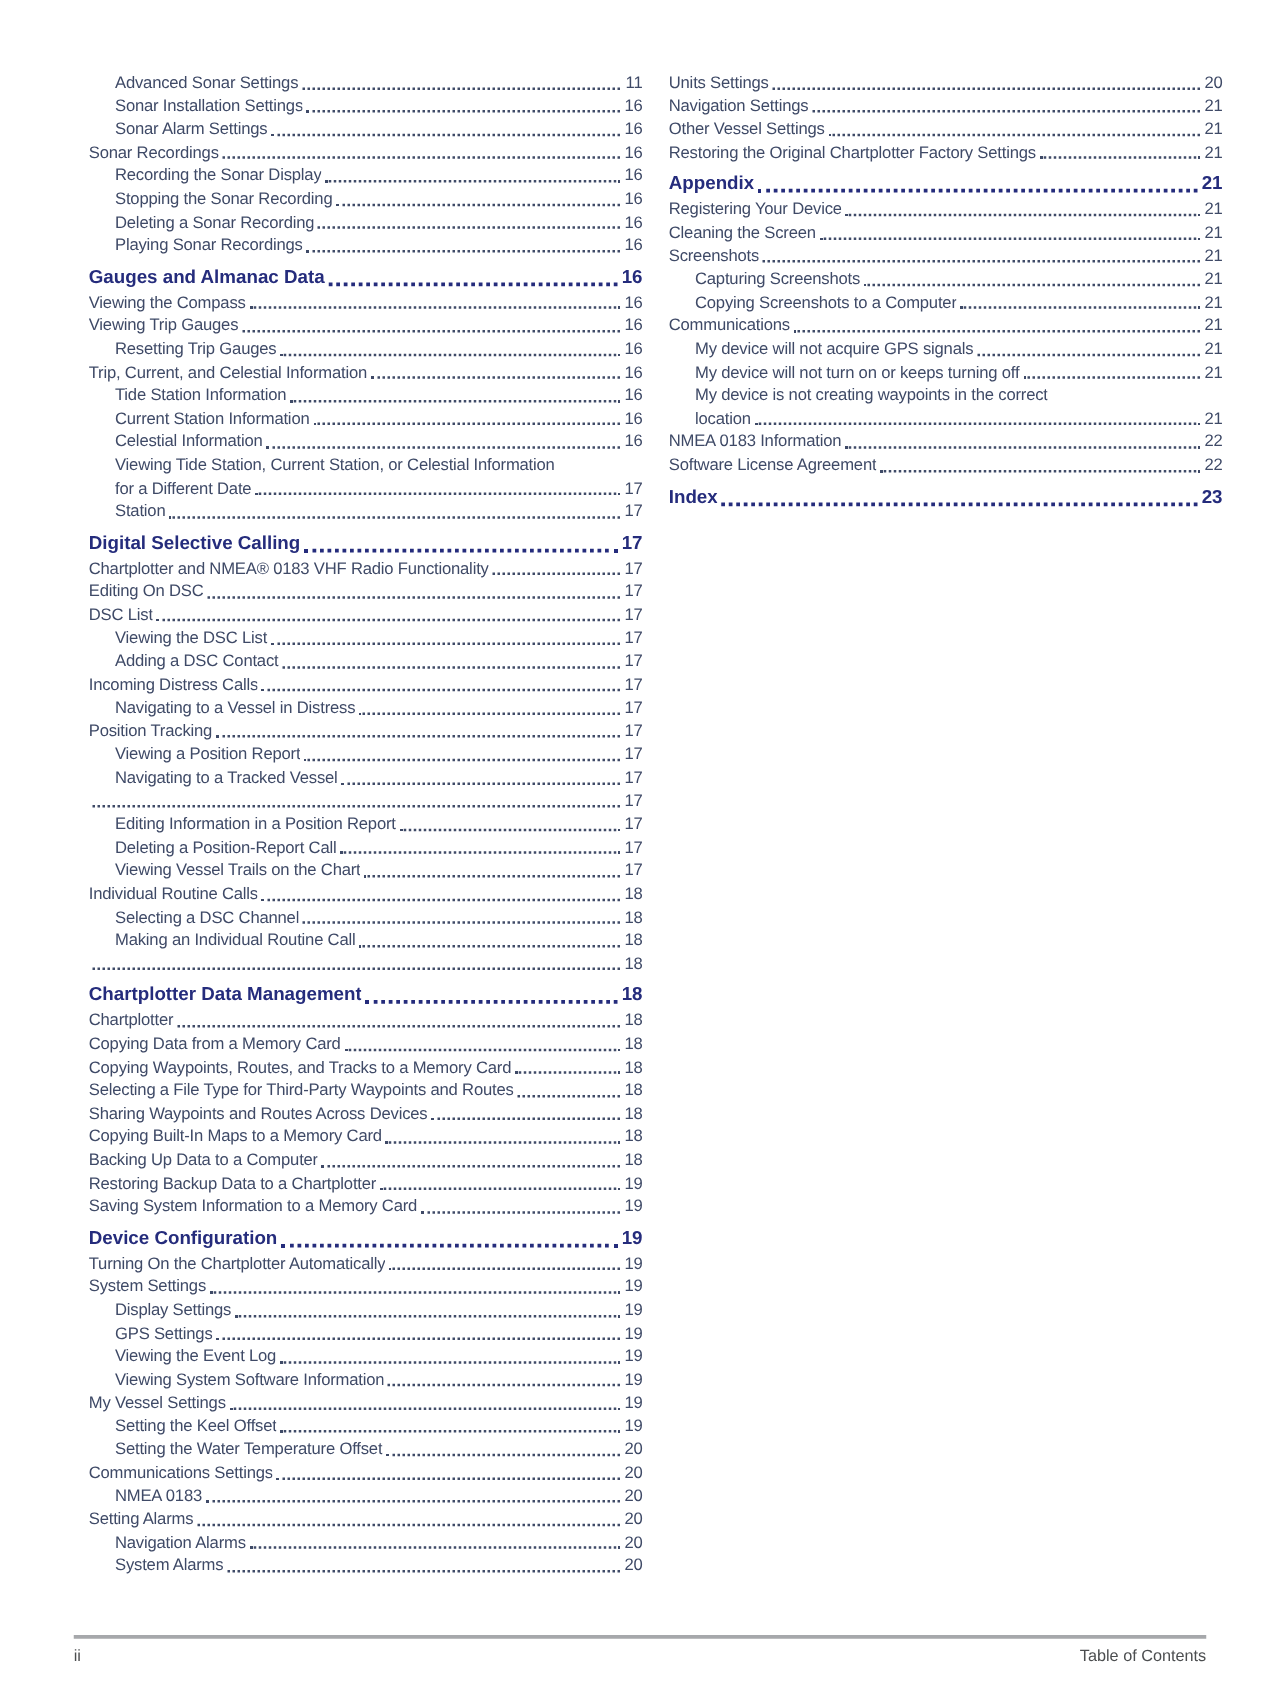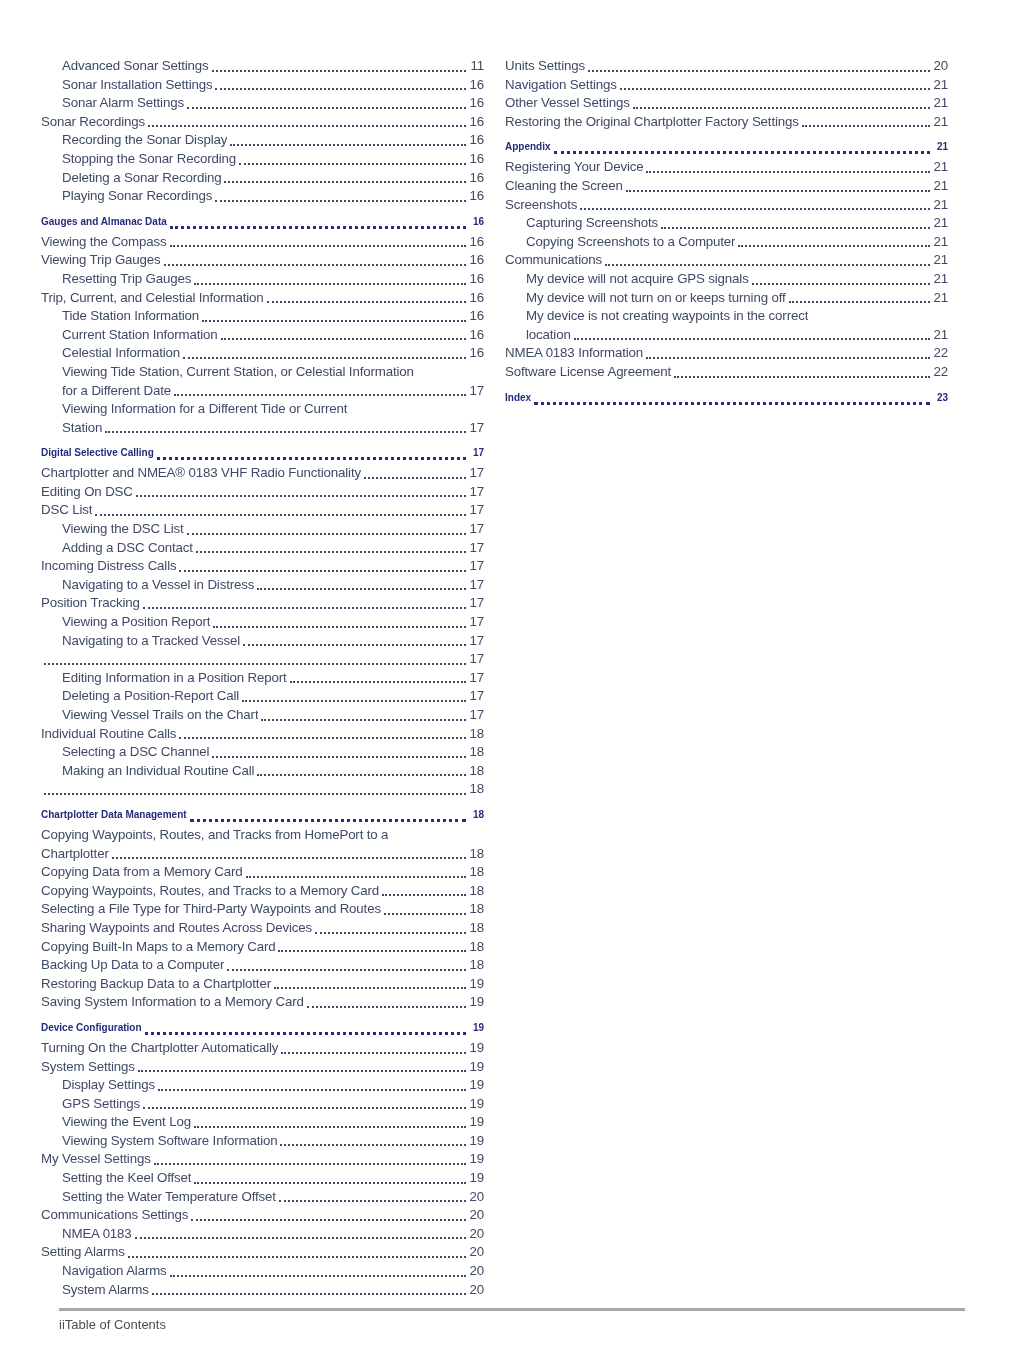--- a/index.html
+++ b/index.html
@@ -9,21 +9,21 @@
   }
   body {
     width: 1024px;
     height: 1361px;
     position: relative;
     overflow: hidden;
     font-family: "Liberation Sans", sans-serif;
   }
   .content {
     position: absolute;
-    left: 41px;
+    left: 71px;
     top: 57px;
     width: 906px;
   }
   .columns {
     display: flex;
     gap: 21px;
   }
   .col {
     flex: 0 0 443px;
     max-width: 443px;
@@ -52,39 +52,40 @@
     border-bottom: 2px dotted currentColor;
   }
   .page-num {
     flex: 0 0 auto;
     min-width: 15px;
     text-align: right;
     white-space: nowrap;
   }
   .row.section {
     font-weight: bold;
-    font-size: 10px;
+    font-size: 15px;
     line-height: 20px;
     letter-spacing: 0;
     color: var(--heading-color, #252c7c);
     margin-top: 6px;
     margin-bottom: 1px;
   }
   .row.section .leader {
     border-bottom-width: 3px;
     margin-bottom: 3px;
   }
   .footer {
     position: absolute;
     left: 59px;
     top: 1308px;
     width: 906px;
     border-top: 3px solid var(--rule-color, #a6a8ab);
     padding-top: 6px;
     display: flex;
+    justify-content: space-between;
     font-size: 13px;
     color: var(--footer-color, #4c4e50);
   }
 </style>
 </head>
 <body style="background: rgb(255, 255, 255);">
 
 <div class="content">
   <div class="columns">
     <div class="col" id="col-left">
@@ -170,23 +171,20 @@
         </div>
         <div class="row sub">
           <span class="label">Viewing Tide Station, Current Station, or Celestial Information</span>
         </div>
         <div class="row sub">
           <span class="label">for a Different Date</span>
           <span class="leader"></span>
           <span class="page-num">17</span>
         </div>
         <div class="row sub">
-          <span class="label">Viewing Information for a Different Tide or Current</span>
-        </div>
-        <div class="row sub">
           <span class="label">Station</span>
           <span class="leader"></span>
           <span class="page-num">17</span>
         </div>
         <div class="row section">
           <span class="label">Digital Selective Calling</span>
           <span class="leader"></span>
           <span class="page-num">17</span>
         </div>
         <div class="row item">
@@ -274,23 +272,20 @@
           <span class="page-num">18</span>
         </div>
         <div class="row sub">
           <span class="leader"></span>
           <span class="page-num">18</span>
         </div>
         <div class="row section">
           <span class="label">Chartplotter Data Management</span>
           <span class="leader"></span>
           <span class="page-num">18</span>
-        </div>
-        <div class="row item">
-          <span class="label">Copying Waypoints, Routes, and Tracks from HomePort to a</span>
         </div>
         <div class="row item">
           <span class="label">Chartplotter</span>
           <span class="leader"></span>
           <span class="page-num">18</span>
         </div>
         <div class="row item">
           <span class="label">Copying Data from a Memory Card</span>
           <span class="leader"></span>
           <span class="page-num">18</span>

